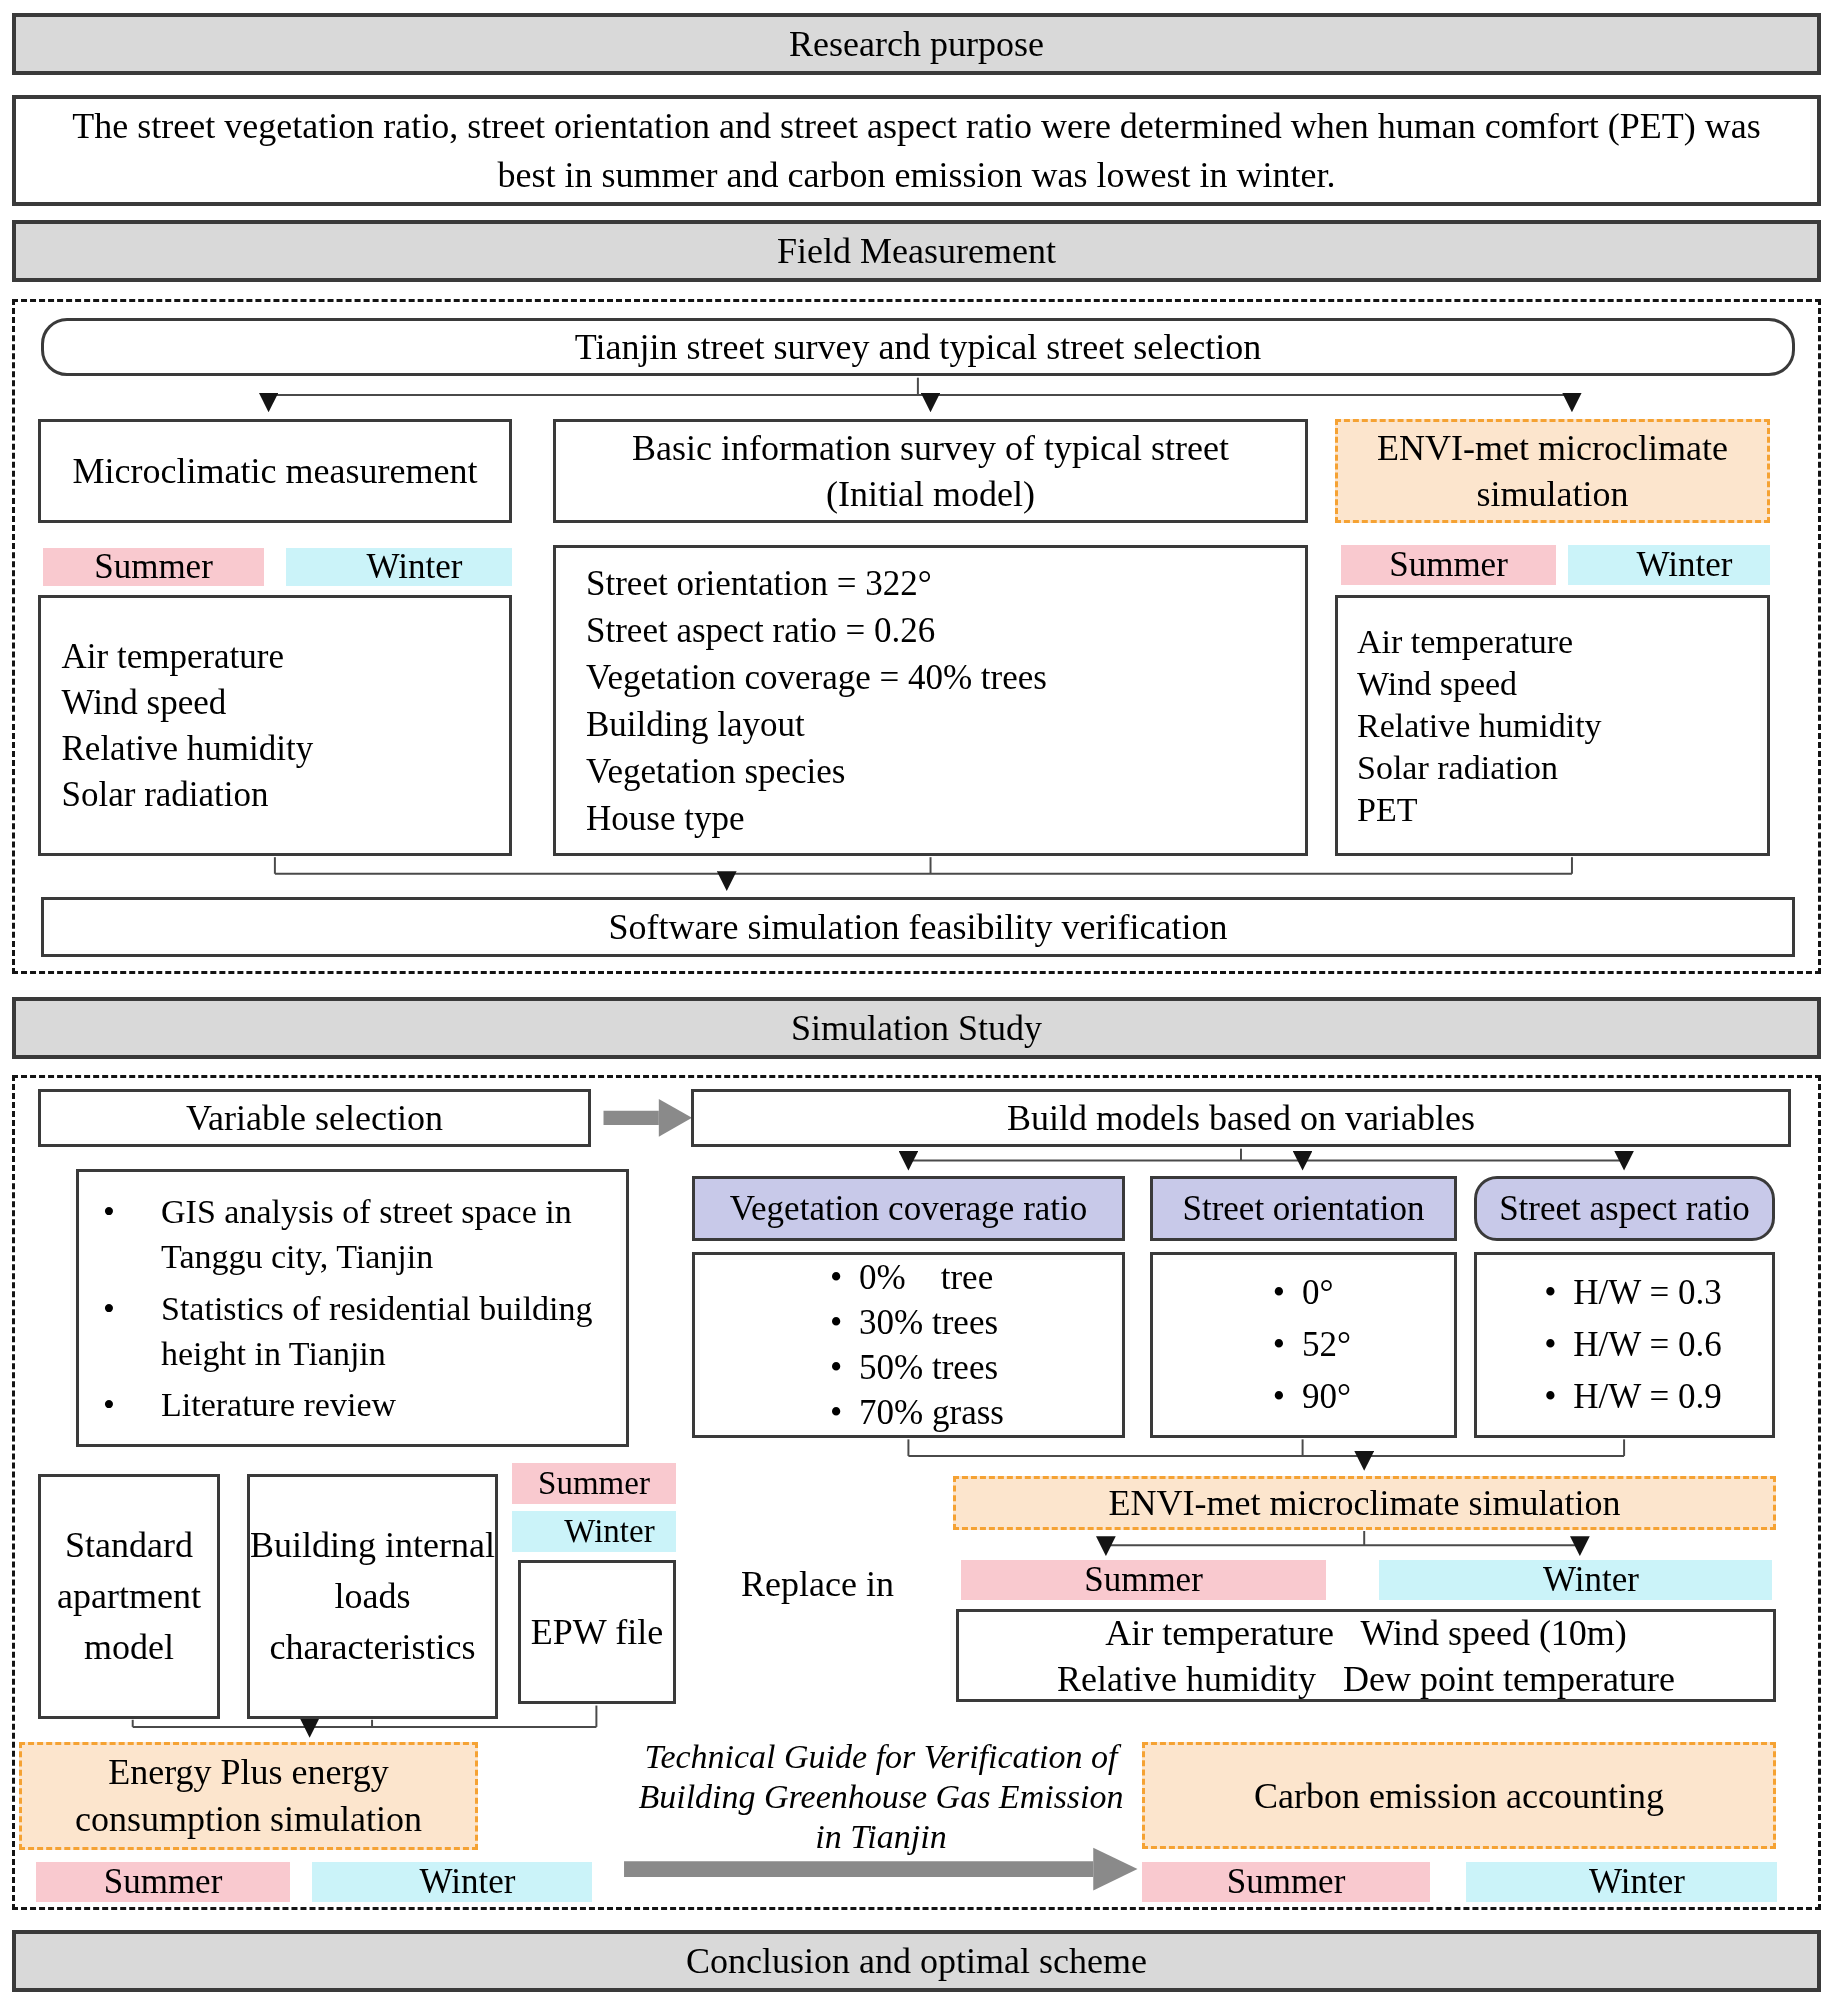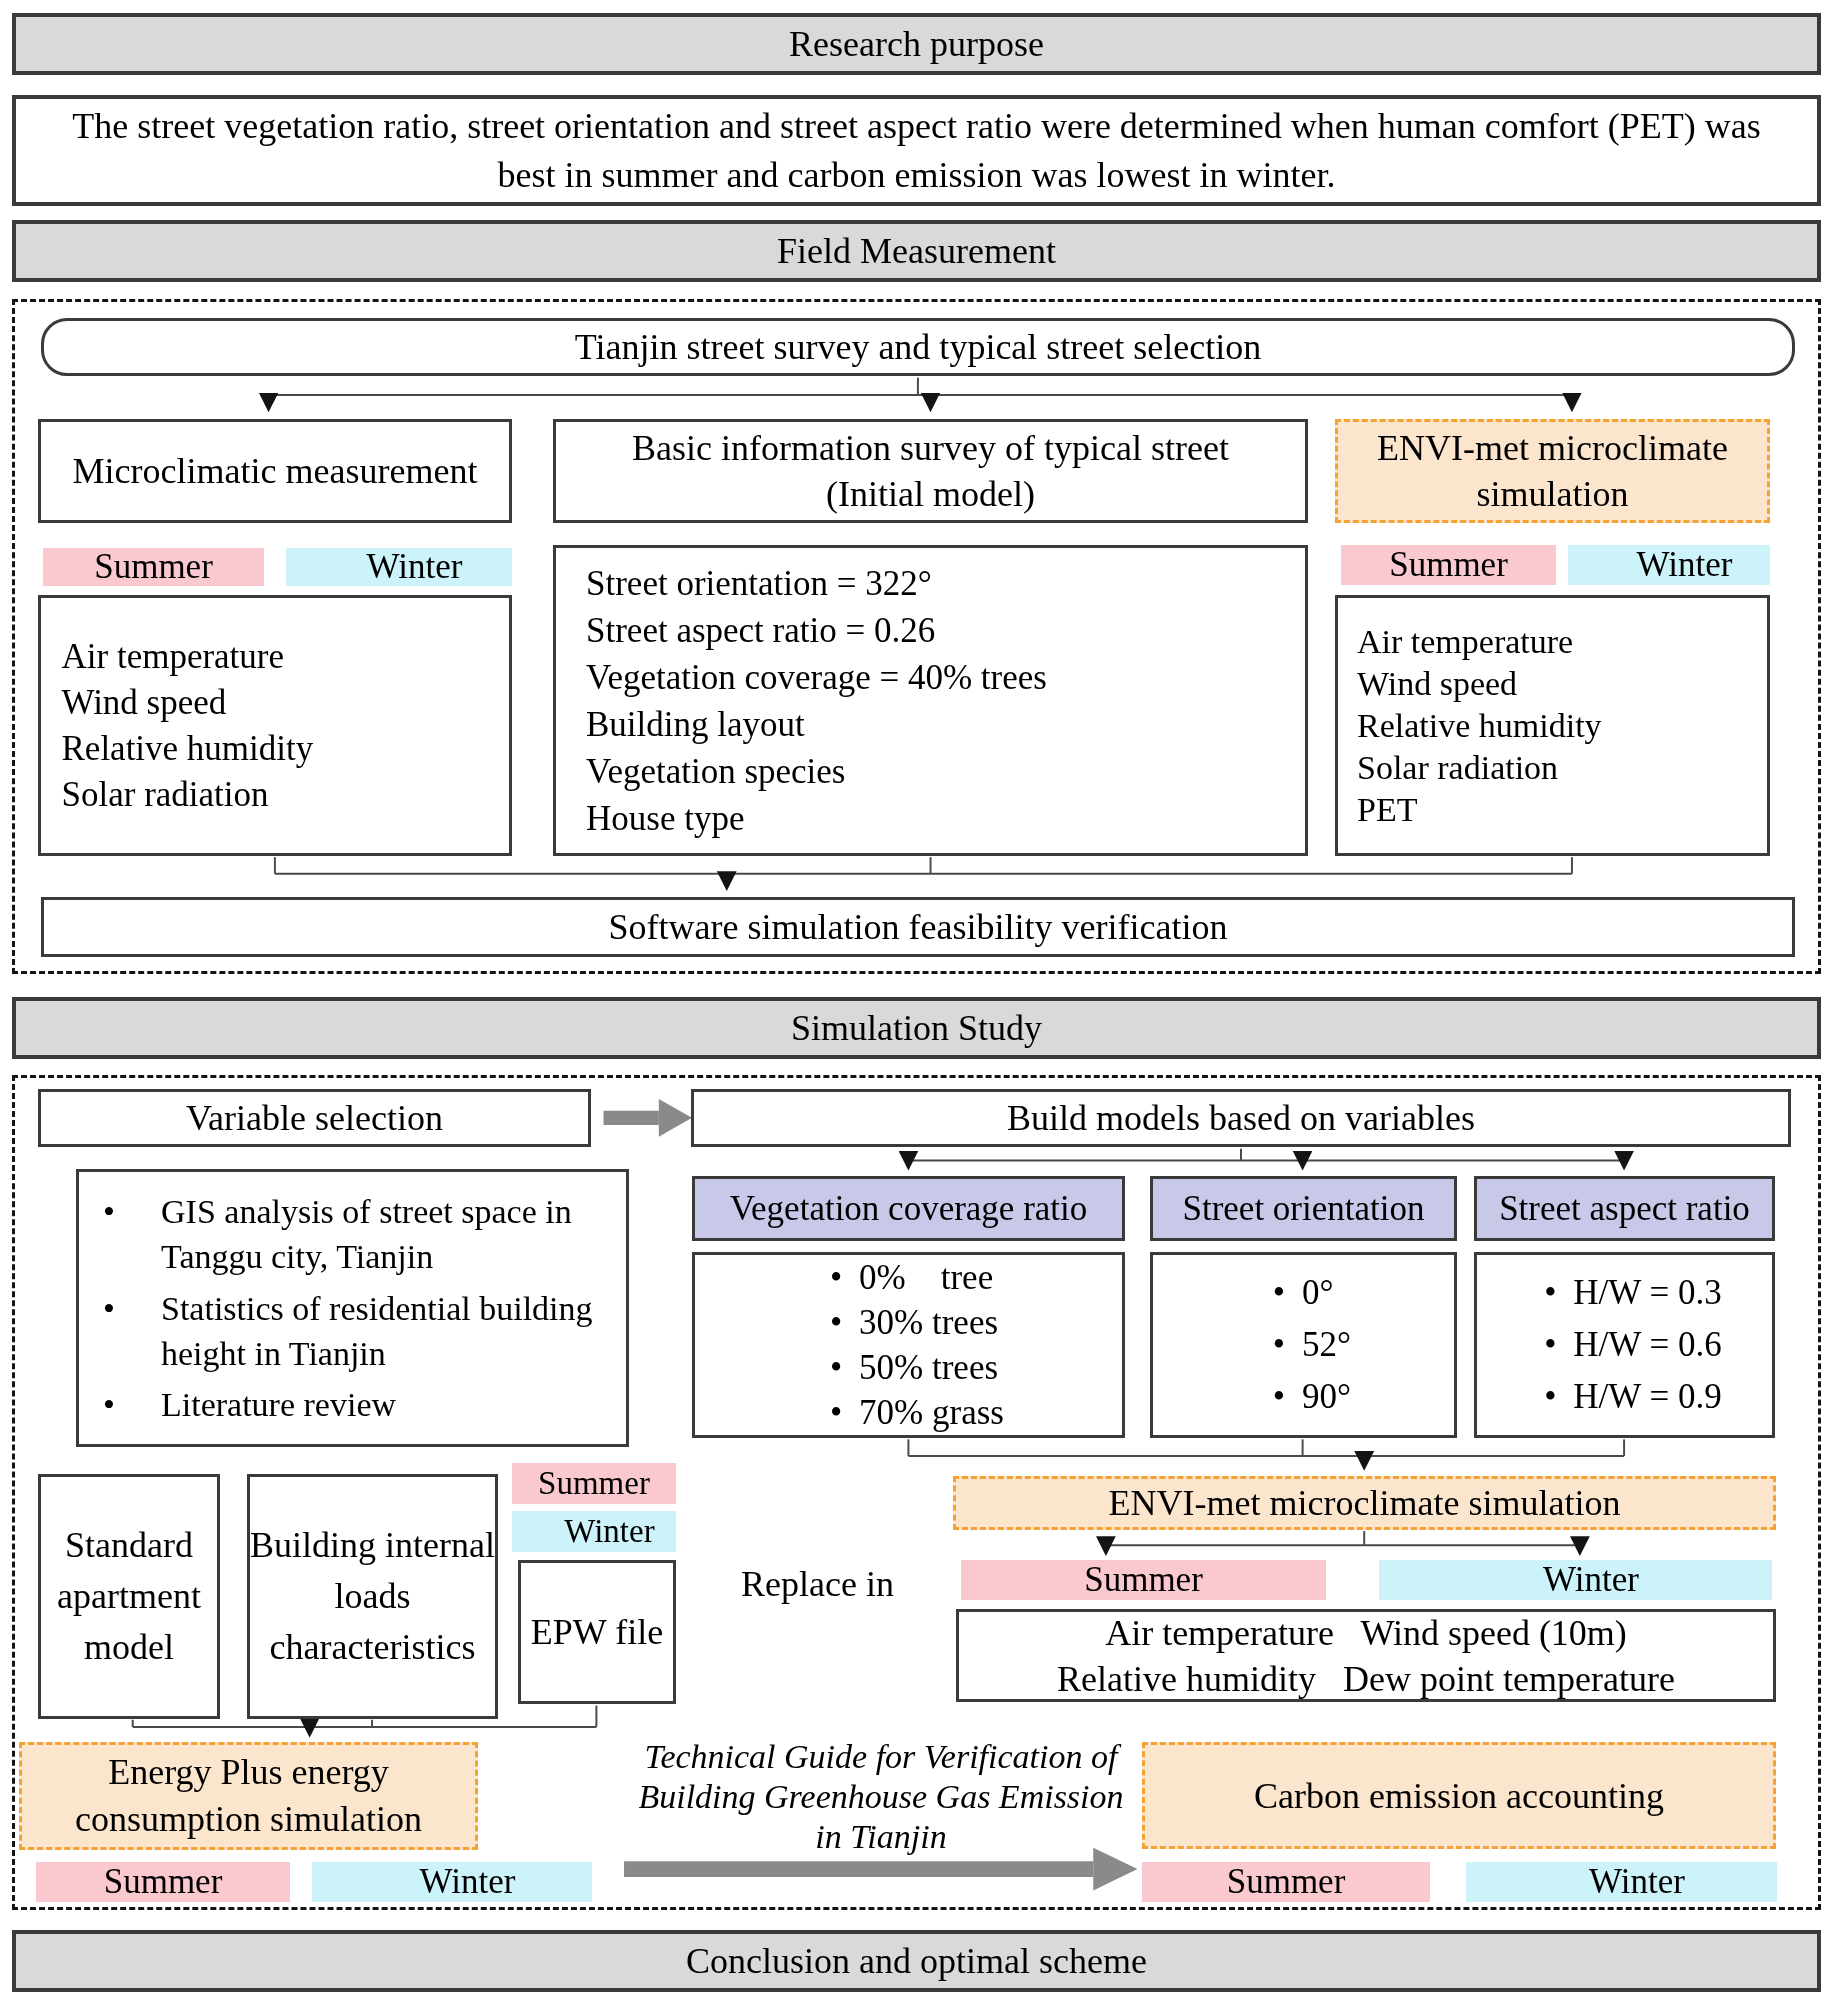--- a/index.html
+++ b/index.html
@@ -45,21 +45,21 @@
   .verify{left:41px;top:897px;width:1754px;height:60px;font-size:36px;}
   .varsel{left:38px;top:1089px;width:553px;height:58px;font-size:36px;}
   .buildm{left:691px;top:1089px;width:1100px;height:58px;font-size:36px;}
   .sources{left:38px;top:1169px;width:553px;height:278px;margin-left:38px;}
   .sources .vlist{padding-left:24px;padding-right:11px;font-size:34px;line-height:45px;}
   .src{padding-left:58px;text-indent:-58px;margin:3.2px 0;}
   .src::before{content:"\2022";display:inline-block;width:58px;text-indent:0;}
   .purple{background:#c8c9e9;border:3.2px solid #3a3a3a;font-size:35px;}
   .p1{left:692px;top:1176px;width:433px;height:65px;}
   .p2{left:1150px;top:1176px;width:307px;height:65px;}
-  .p3{left:1474px;top:1176px;width:301px;height:65px;}
+  .p3{left:1474px;top:1176px;width:301px;height:65px;border-radius:23px;}
   .o1{left:692px;top:1252px;width:433px;height:186px;}
   .o2{left:1150px;top:1252px;width:307px;height:186px;}
   .o3{left:1474px;top:1252px;width:301px;height:186px;}
   .optlist{display:flex;flex-direction:column;justify-content:center;align-items:flex-start;height:100%;}
   .opt{white-space:pre-wrap;font-size:35px;}
   .o1 .opt{line-height:45px;}
   .o2 .opt,.o3 .opt{line-height:52px;}
   .opt::before{content:"\2022";display:inline-block;width:46px;}
   .stdapt{left:38px;top:1474px;width:182px;height:245px;font-size:36px;line-height:51px;}
   .bldload{left:247px;top:1474px;width:251px;height:245px;font-size:36px;line-height:51px;}

